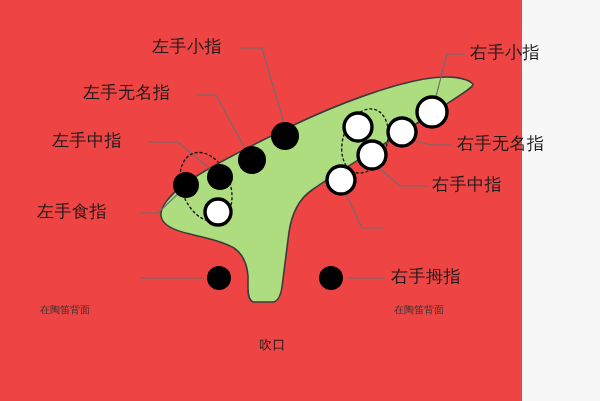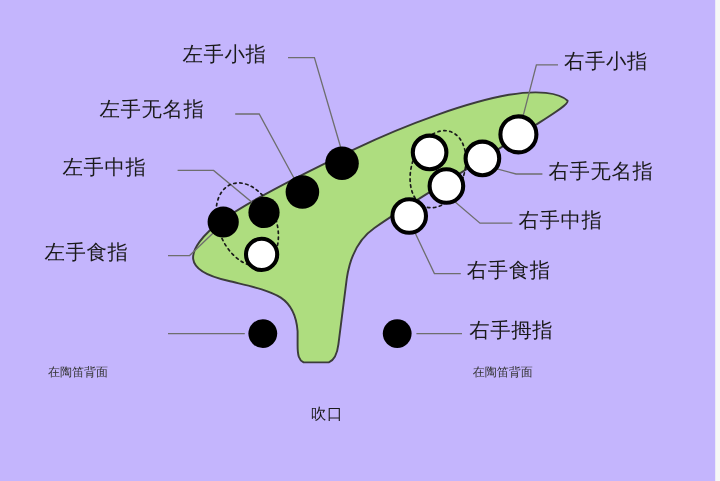--- a/index.html
+++ b/index.html
@@ -8,23 +8,23 @@
   }
   body {
     width: 600px;
     height: 401px;
     background: #f7f7f7;
     font-family: "DejaVu Sans", "Liberation Sans", sans-serif;
     overflow: hidden;
   }
   #diagram-root {
     position: relative;
-    width: 596px;
+    width: 522px;
     height: 401px;
-    background: #c4b5fd;
+    background: #ef4444;
   }
   svg.diagram-svg {
     position: absolute;
     left: 0;
     top: 0;
     display: block;
   }
   .label-text {
     position: absolute;
     font-family: "DejaVu Sans", "Liberation Sans", sans-serif;
@@ -117,21 +117,20 @@
 
 
   <div class="label-text label-sub" style="left:40px; top:303px;">在陶笛背面</div>
 
   <div class="label-text label-main" style="left:457px; top:135px;">右手无名指</div>
 
   <div class="label-text label-main" style="left:470px; top:44px;">右手小指</div>
 
   <div class="label-text label-main" style="left:432px; top:176px;">右手中指</div>
 
-  <div class="label-text label-main" style="left:389px; top:218px;">右手食指</div>
 
   <div class="label-text label-main" style="left:391px; top:268px;">右手拇指</div>
 
   <div class="label-text label-sub" style="left:394px; top:303px;">在陶笛背面</div>
 
   <div class="label-text label-mouth" style="left:259px; top:336px;">吹口</div>
 
 </div>
 
 </body></html>

